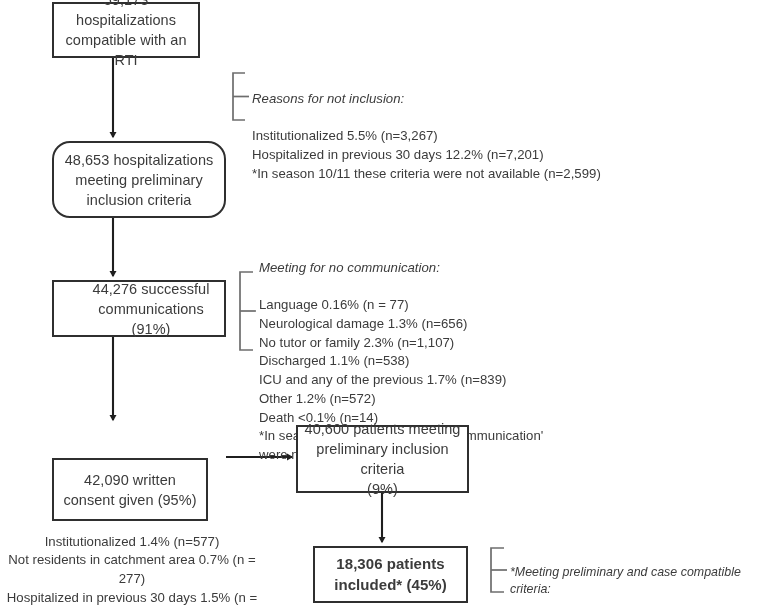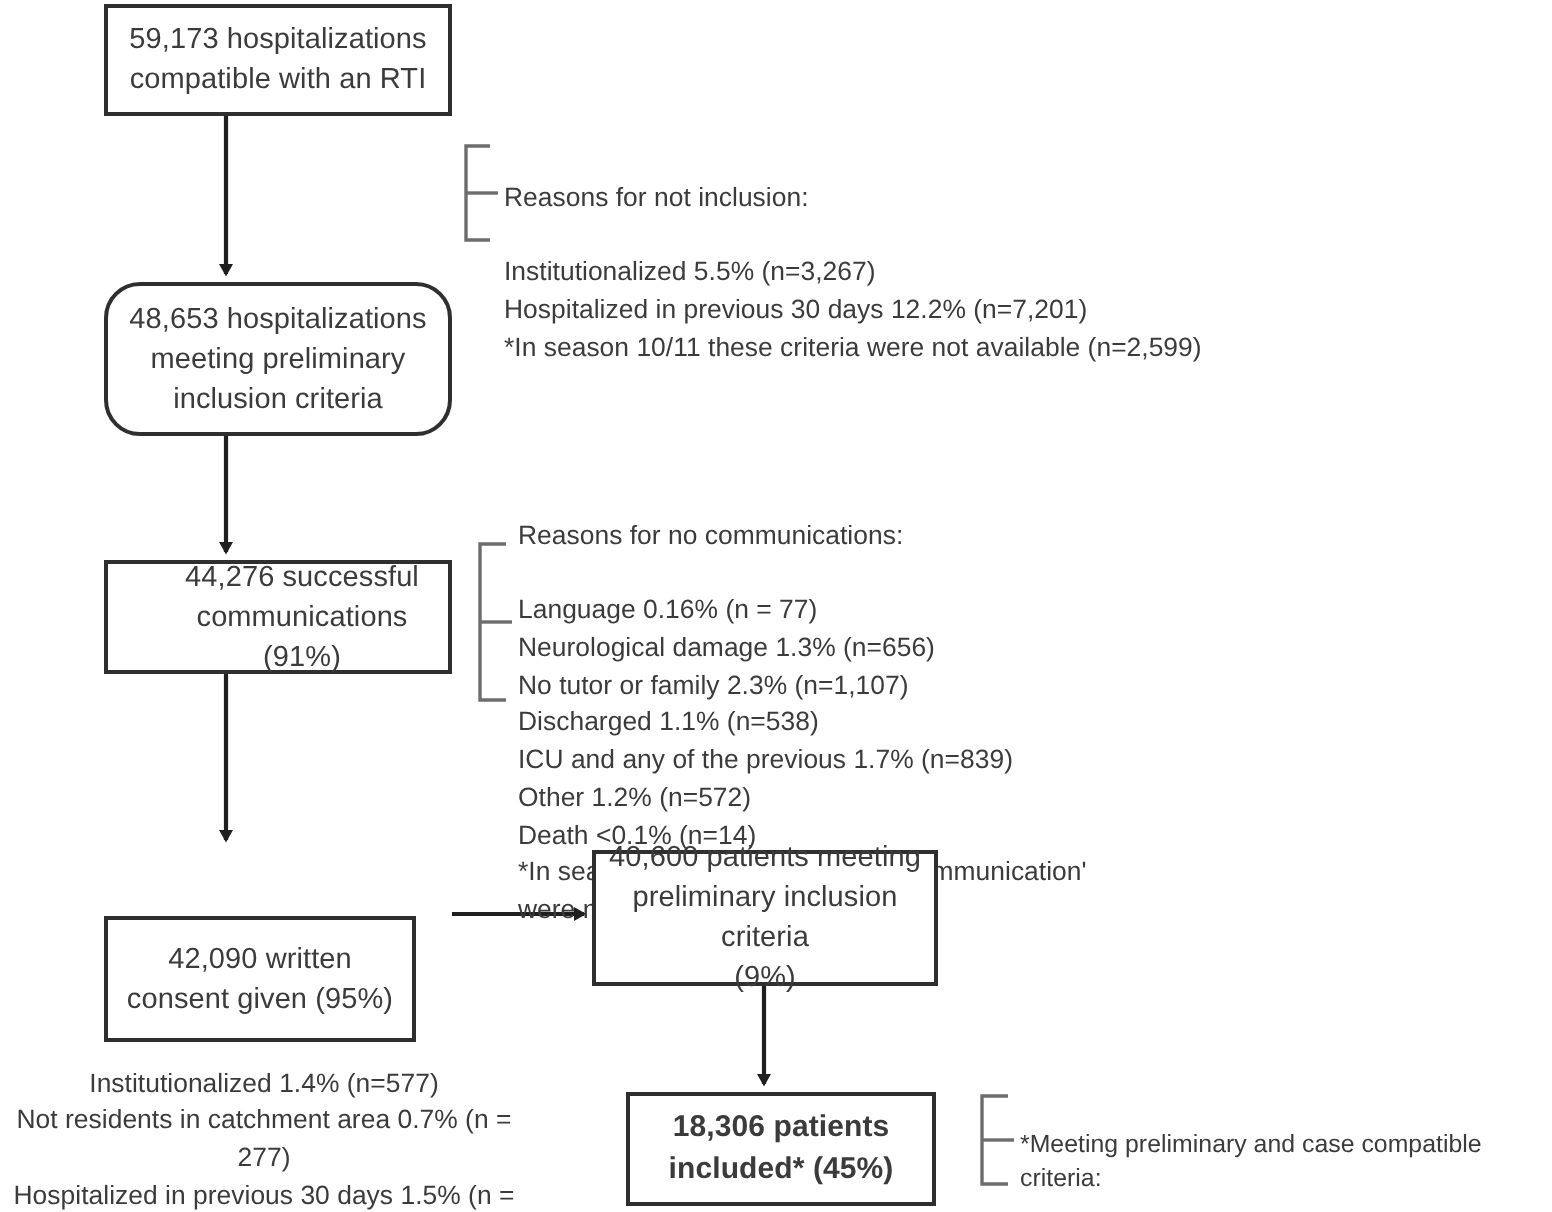--- a/index.html
+++ b/index.html
@@ -45,20 +45,21 @@
   .side-note {
     position: absolute;
     color: #3b3b3b;
     font-size: 13.2px;
     line-height: 1.42;
     white-space: pre-line;
     letter-spacing: 0.02px;
   }
   .side-note .note-head {
     display: block;
+    font-style: italic;
   }
   .side-note .note-body {
     display: block;
     white-space: pre-line;
   }
   .note-centered {
     text-align: center;
   }
   .note-centered .note-head {
     text-align: center;
@@ -110,40 +111,40 @@
     <g>
       <line x1="382" y1="493" x2="382" y2="542" stroke="#1f1f1f" stroke-width="2.1" marker-end="url(#arrowhead)"></line>
     </g>
 
     <g>
       <path d="M504,548 L491,548 L491,592 L504,592" fill="none" stroke="#6d6d6d" stroke-width="1.7"></path>
       <line x1="491" y1="570" x2="507" y2="570" stroke="#6d6d6d" stroke-width="1.7"></line>
     </g>
   </svg>
 
-  <div class="node-box" style="left:52px; top:2px; width:174px; height:56px;">
+  <div class="node-box" style="left:52px; top:2px; width:148px; height:56px;">
     <span class="node-text">59,173 hospitalizations
 compatible with an RTI</span>
   </div>
 
   <div class="side-note" style="left:252px; top:71px; width:420px;">
     <span class="note-head">Reasons for not inclusion:</span>
     <span class="note-body">Institutionalized 5.5% (n=3,267)
 Hospitalized in previous 30 days 12.2% (n=7,201)
 *In season 10/11 these criteria were not available (n=2,599)</span>
   </div>
 
   <div class="node-box" style="left:52px; top:141px; width:174px; height:77px;border-radius:18px;">
     <span class="node-text">48,653 hospitalizations
 meeting preliminary
 inclusion criteria</span>
   </div>
 
   <div class="side-note" style="left:259px; top:240px; width:400px;">
-    <span class="note-head">Reasons for no communications:</span>
+    <span class="note-head">Meeting for no communication:</span>
     <span class="note-body">Language 0.16% (n = 77)
 Neurological damage 1.3% (n=656)
 No tutor or family 2.3% (n=1,107)
 Discharged 1.1% (n=538)
 ICU and any of the previous 1.7% (n=839)
 Other 1.2% (n=572)
 Death &lt;0.1% (n=14)
 *In season 10/11 'reasons for no communication'
 were not available (n=552)</span>
   </div>

